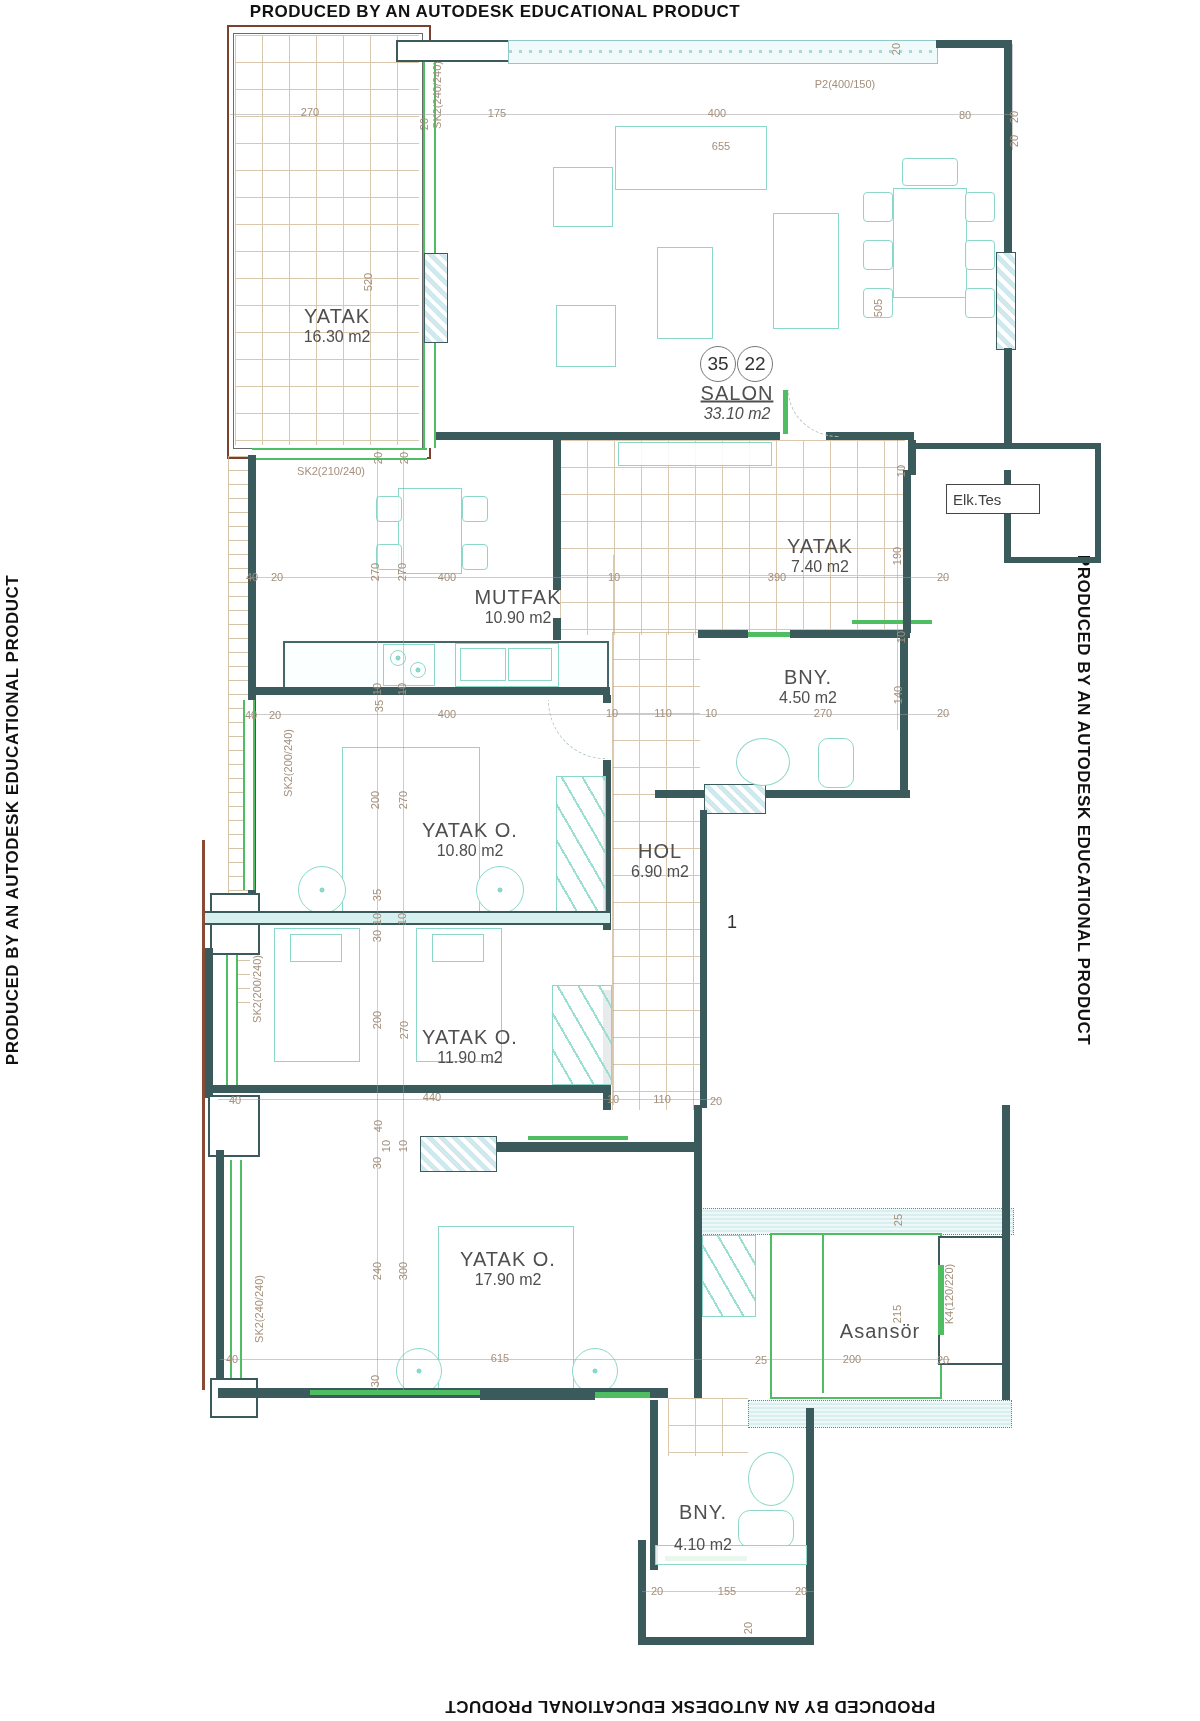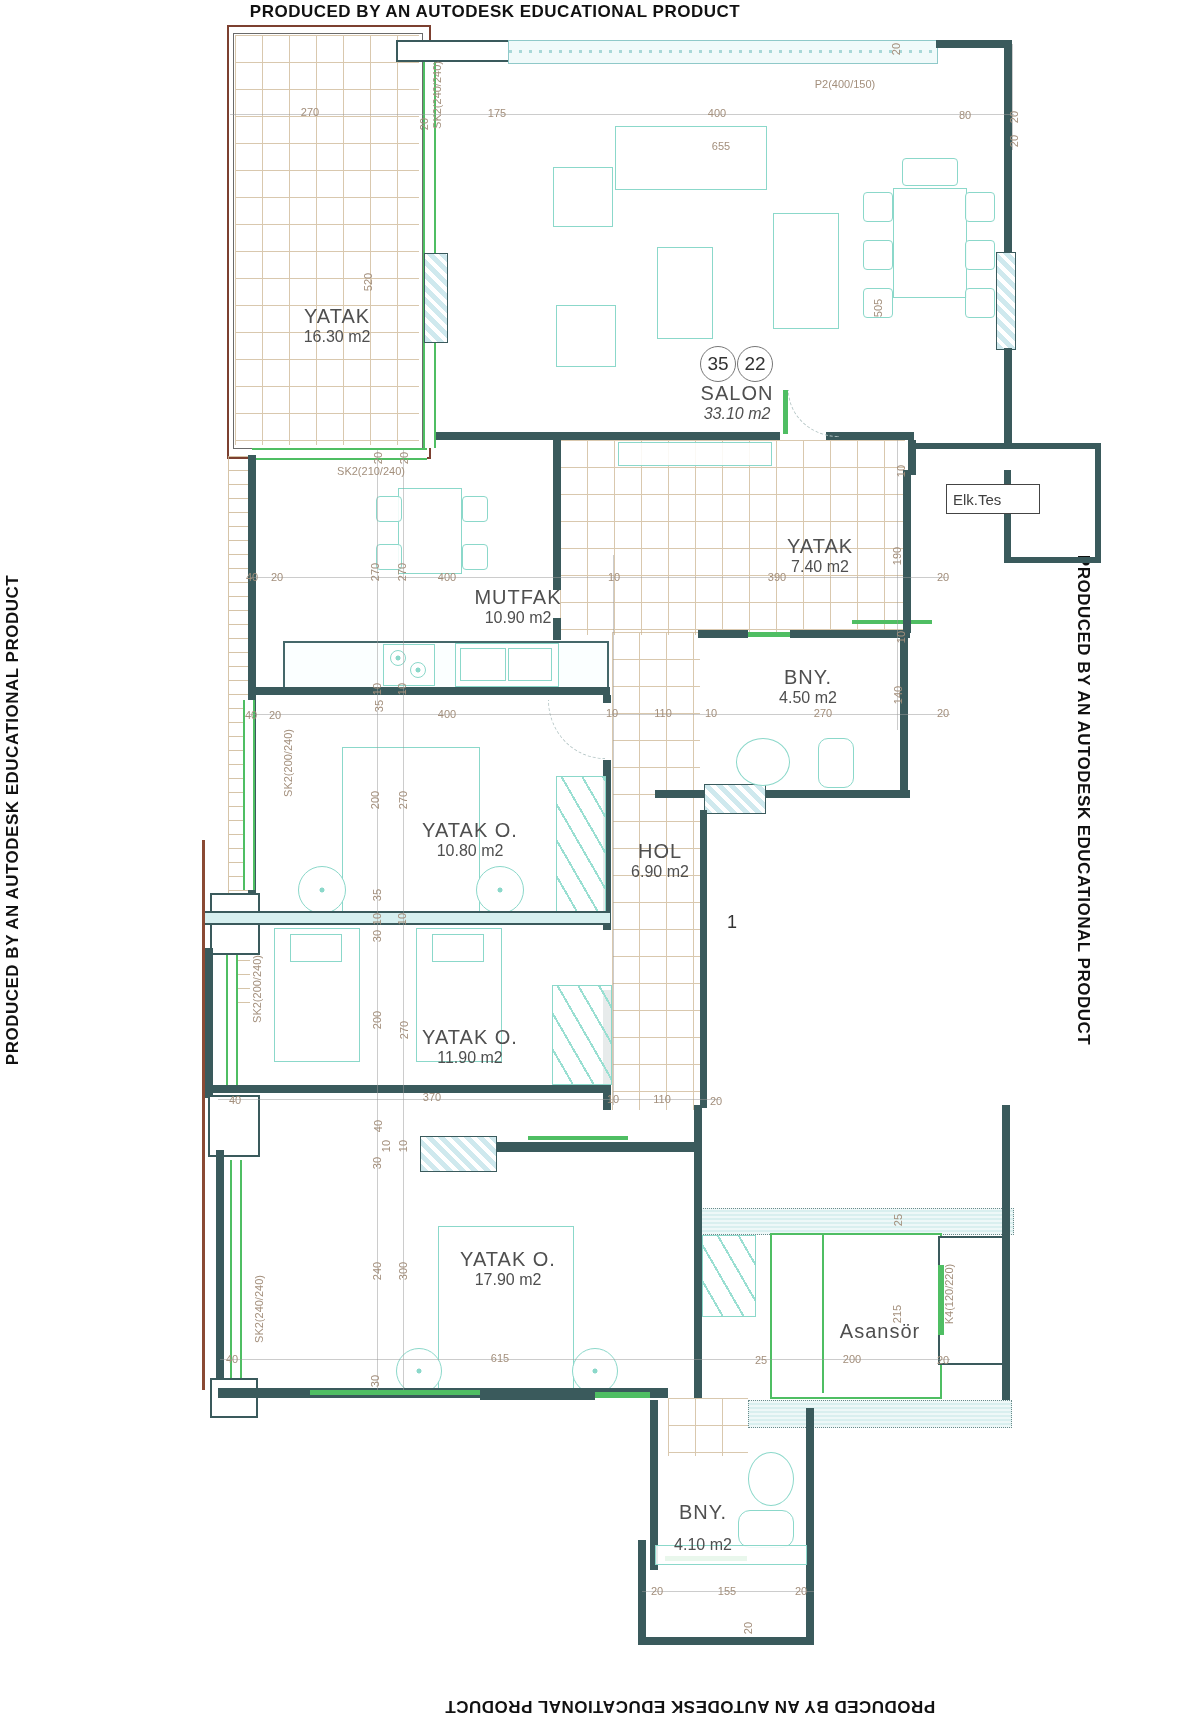--- a/index.html
+++ b/index.html
@@ -209,21 +209,21 @@
   <div class="dl" style="left:642px;top:1591px;width:172px;height:1px;"></div>
   <div class="dl" style="left:377px;top:450px;width:1px;height:940px;"></div>
   <div class="dl" style="left:403px;top:450px;width:1px;height:940px;"></div>
   <div class="dl" style="left:613px;top:555px;width:1px;height:550px;"></div>
   <div class="dl" style="left:897px;top:440px;width:1px;height:290px;"></div>
   <div class="dl" style="left:1012px;top:44px;width:1px;height:106px;"></div>
 
   <div id="room-layer">
       <div class="roomlbl" style="left: 337px; top: 316px;">YATAK</div>
       <div class="arealbl" style="left: 337px; top: 337px;">16.30 m2</div>
-      <div class="roomlbl" style="left: 737px; top: 393px;">SALON</div>
+      <div class="roomlbl" style="left: 737px; top: 393px; text-decoration: underline;">SALON</div>
       <div class="arealbl" style="left: 737px; top: 414px; font-style: italic;">33.10 m2</div>
       <div class="roomlbl" style="left: 518px; top: 597px;">MUTFAK</div>
       <div class="arealbl" style="left: 518px; top: 618px;">10.90 m2</div>
       <div class="roomlbl" style="left: 820px; top: 546px;">YATAK</div>
       <div class="arealbl" style="left: 820px; top: 567px;">7.40 m2</div>
       <div class="roomlbl" style="left: 808px; top: 677px;">BNY.</div>
       <div class="arealbl" style="left: 808px; top: 698px;">4.50 m2</div>
       <div class="roomlbl" style="left: 470px; top: 830px;">YATAK O.</div>
       <div class="arealbl" style="left: 470px; top: 851px;">10.80 m2</div>
       <div class="roomlbl" style="left: 660px; top: 851px;">HOL</div>
@@ -243,21 +243,21 @@
       <div class="dim" style="left: 717px; top: 113px;">400</div>
       <div class="dim" style="left: 965px; top: 115px;">80</div>
       <div class="dim v" style="left: 1014px; top: 117px;">20</div>
       <div class="dim v" style="left: 1014px; top: 141px;">20</div>
       <div class="dim" style="left: 721px; top: 146px;">655</div>
       <div class="dim" style="left: 845px; top: 84px;">P2(400/150)</div>
       <div class="dim v" style="left: 896px; top: 49px;">20</div>
       <div class="dim v" style="left: 437px; top: 95px;">SK2(240/240)</div>
       <div class="dim v" style="left: 368px; top: 282px;">520</div>
       <div class="dim v" style="left: 878px; top: 308px;">505</div>
-      <div class="dim" style="left: 331px; top: 471px; margin-left: 40px;">SK2(210/240)</div>
+      <div class="dim" style="left: 331px; top: 471px;">SK2(210/240)</div>
       <div class="dim v" style="left: 378px; top: 458px;">20</div>
       <div class="dim v" style="left: 404px; top: 458px;">20</div>
       <div class="dim" style="left: 252px; top: 577px;">40</div>
       <div class="dim" style="left: 277px; top: 577px;">20</div>
       <div class="dim v" style="left: 375px; top: 572px;">270</div>
       <div class="dim v" style="left: 402px; top: 572px;">270</div>
       <div class="dim" style="left: 447px; top: 577px;">400</div>
       <div class="dim" style="left: 614px; top: 577px;">10</div>
       <div class="dim" style="left: 777px; top: 577px;">390</div>
       <div class="dim" style="left: 943px; top: 577px;">20</div>
@@ -280,21 +280,21 @@
       <div class="dim v" style="left: 375px; top: 800px;">200</div>
       <div class="dim v" style="left: 403px; top: 800px;">270</div>
       <div class="dim v" style="left: 377px; top: 895px;">35</div>
       <div class="dim v" style="left: 377px; top: 919px;">10</div>
       <div class="dim v" style="left: 402px; top: 919px;">10</div>
       <div class="dim v" style="left: 377px; top: 936px;">30</div>
       <div class="dim v" style="left: 257px; top: 989px;">SK2(200/240)</div>
       <div class="dim v" style="left: 377px; top: 1020px;">200</div>
       <div class="dim v" style="left: 404px; top: 1030px;">270</div>
       <div class="dim" style="left: 235px; top: 1100px;">40</div>
-      <div class="dim" style="left: 432px; top: 1097px;">370</div>
+      <div class="dim" style="left: 432px; top: 1097px;">440</div>
       <div class="dim" style="left: 613px; top: 1099px;">10</div>
       <div class="dim" style="left: 662px; top: 1099px;">110</div>
       <div class="dim" style="left: 716px; top: 1101px;">20</div>
       <div class="dim v" style="left: 378px; top: 1126px;">40</div>
       <div class="dim v" style="left: 386px; top: 1146px;">10</div>
       <div class="dim v" style="left: 403px; top: 1146px;">10</div>
       <div class="dim v" style="left: 377px; top: 1163px;">30</div>
       <div class="dim v" style="left: 377px; top: 1271px;">240</div>
       <div class="dim v" style="left: 403px; top: 1271px;">300</div>
       <div class="dim v" style="left: 259px; top: 1309px;">SK2(240/240)</div>

